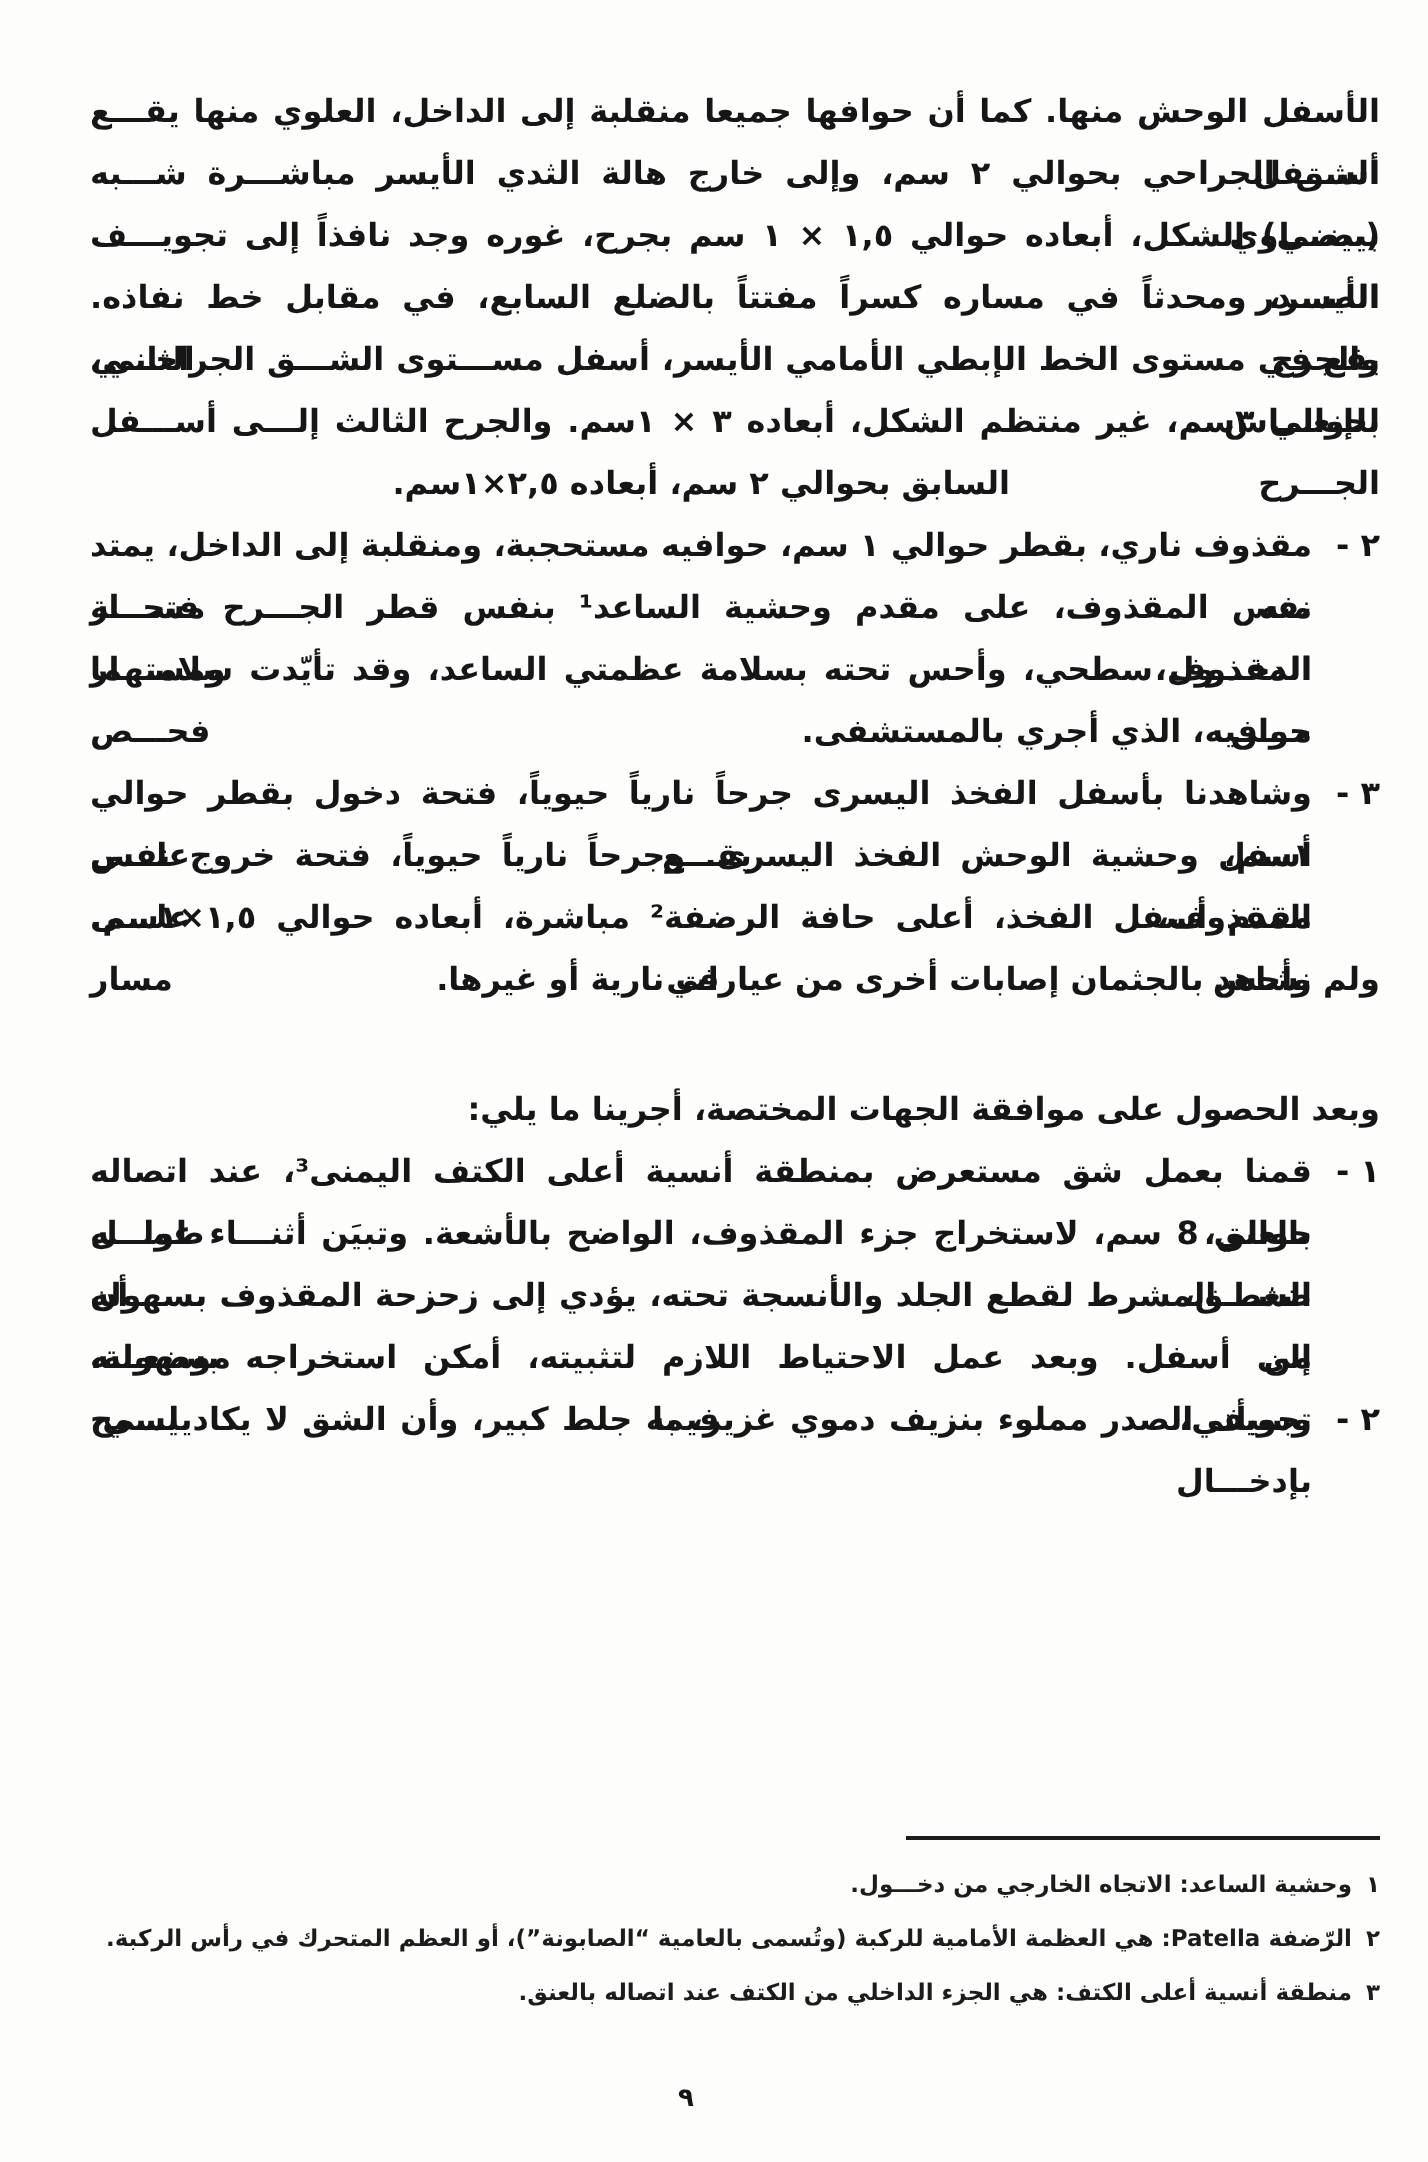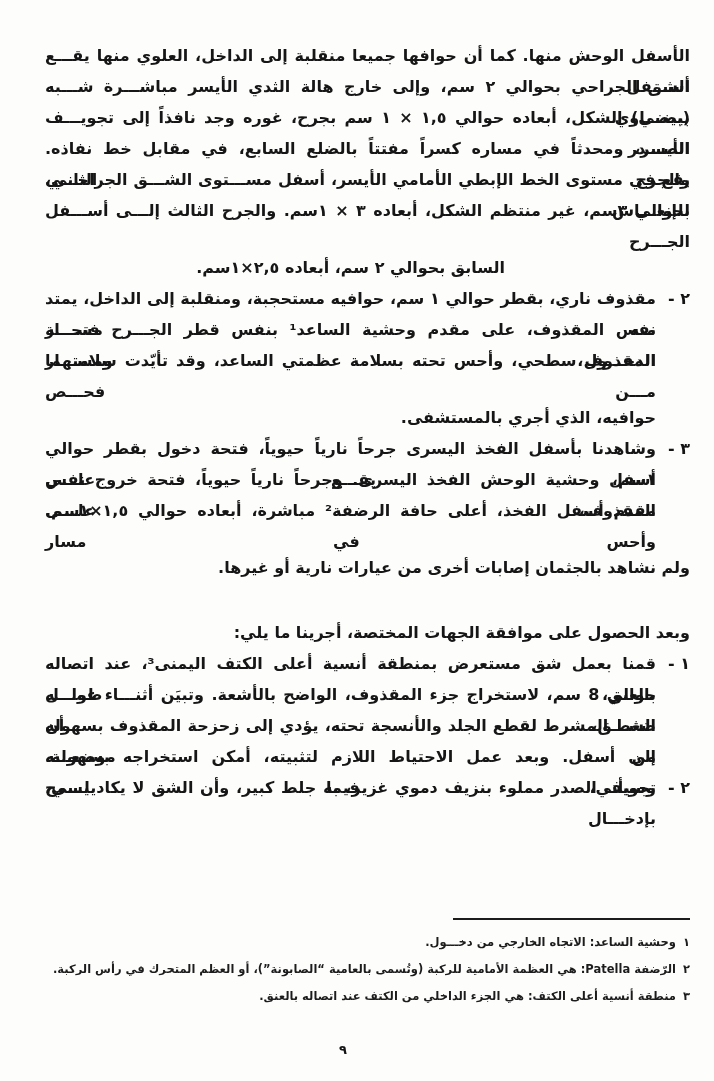--- a/index.html
+++ b/index.html
@@ -26,21 +26,21 @@
     font-weight: 700;
     font-size: 16px;
     line-height: 31px;
     height: 31px;
     text-align: justify;
     color: #161616;
     white-space: normal;
     letter-spacing: 0.1px;
   }
   .ln.stretch { text-align-last: justify; }
-  .ln.endline { text-align-last: right; margin-top: 26px; }
+  .ln.endline { text-align-last: right; }
   .para { margin: 0; }
   .item { position: relative; padding-right: 34px; }
   .item .marker {
     position: absolute;
     right: 0; top: 0;
     font-weight: 700;
     font-size: 16px;
     line-height: 31px;
   }
   .gap-top { margin-top: 34px; }

